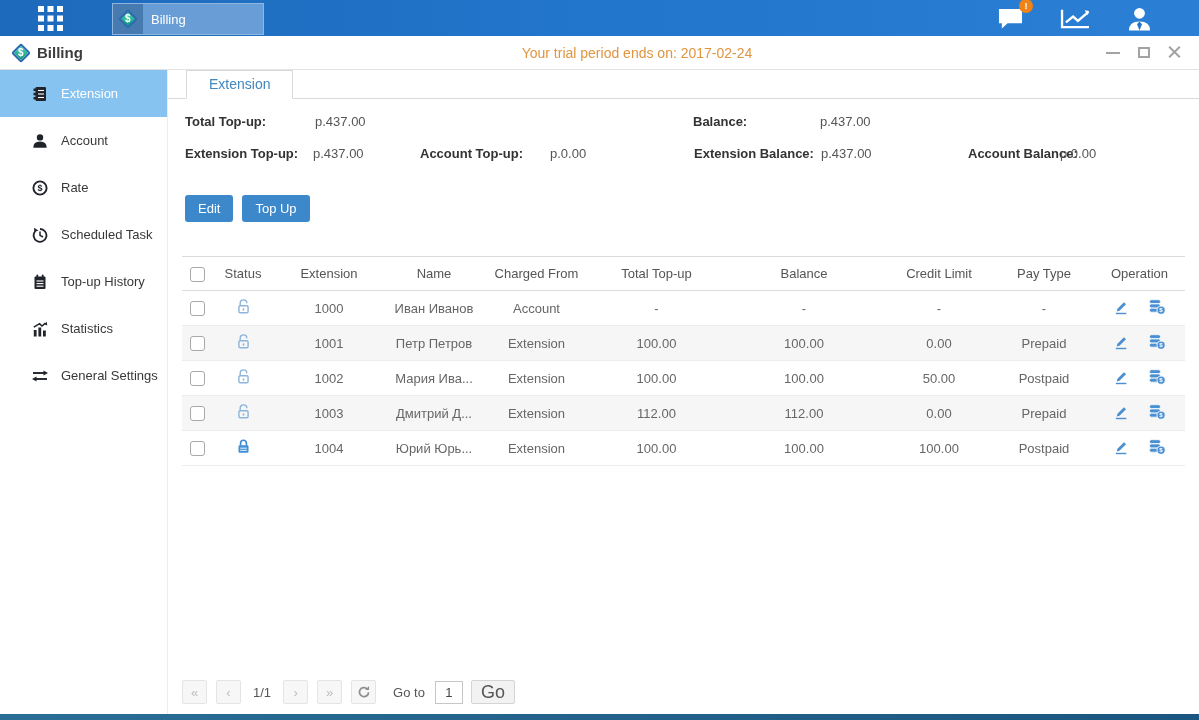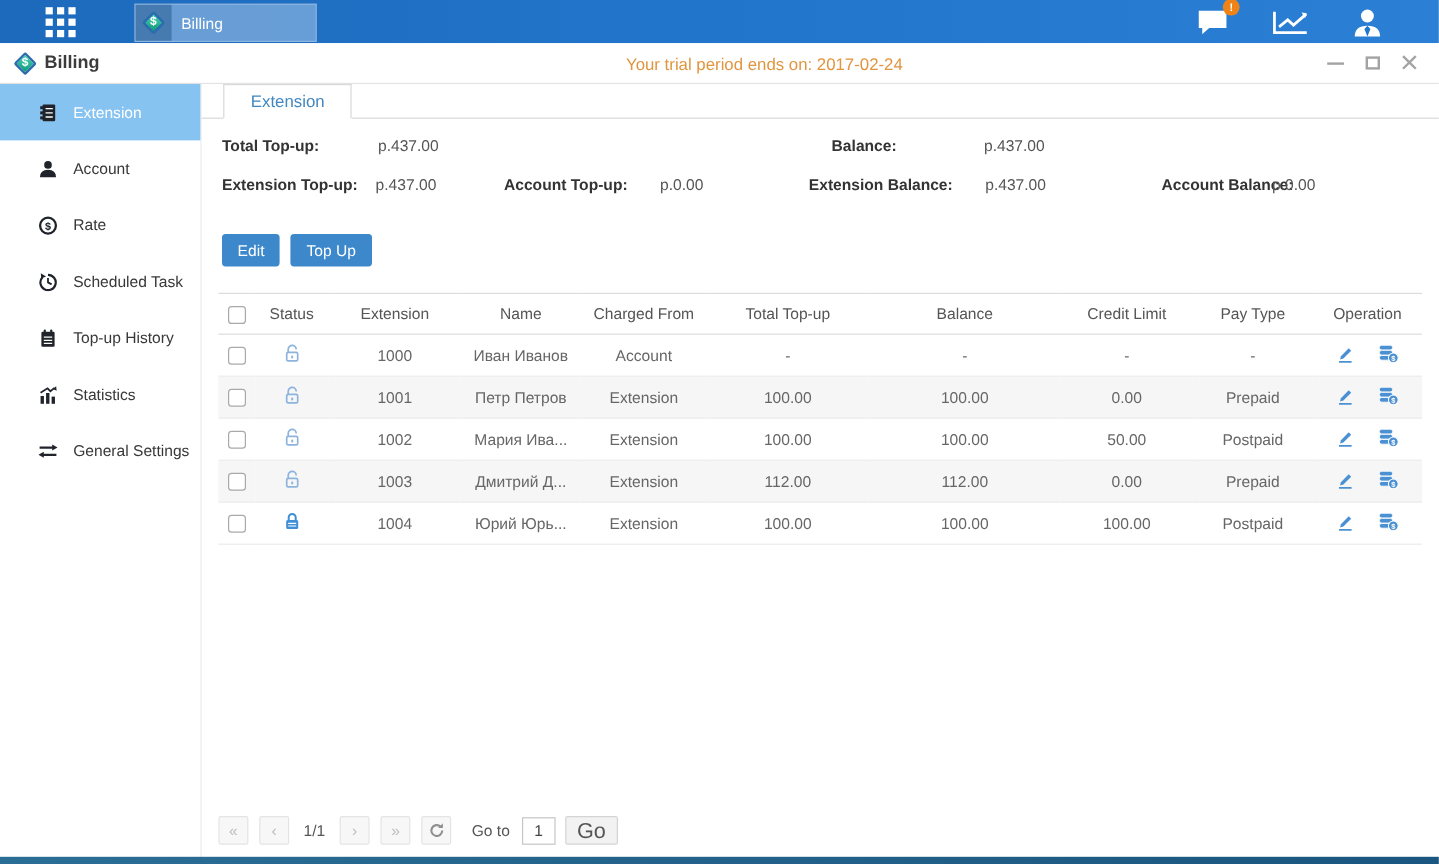--- a/index.html
+++ b/index.html
@@ -67,21 +67,21 @@
   .summary { position:relative; height:66px; margin-top:12px; font-size:13px; }
   .s-label { position:absolute; font-weight:bold; color:#333; }
   .s-value { position:absolute; color:#555; }
   .r1 { top:3px; } .r2 { top:35px; }
 
   .btnrow { margin-top:18px; margin-left:17px; display:flex; gap:9px; }
   .btn { background:#3c88cb; color:#fff; border:none; border-radius:3px;
     height:27px; padding:0 13px; font-size:13px; font-family:inherit; cursor:pointer; }
 
   
-  .tbl { margin:22px 14px 0; width:1003px; border-collapse:collapse; table-layout:fixed; font-size:13px; }
+  .tbl { margin:34px 14px 0; width:1003px; border-collapse:collapse; table-layout:fixed; font-size:13px; }
   .tbl col.c0{width:30px}.tbl col.c1{width:62px}.tbl col.c2{width:110px}.tbl col.c3{width:100px}
   .tbl col.c4{width:105px}.tbl col.c5{width:135px}.tbl col.c6{width:160px}.tbl col.c7{width:110px}
   .tbl col.c8{width:100px}
   .tbl th { border-top:1px solid #dcdcdc; border-bottom:1px solid #dcdcdc;
     height:34px; font-weight:normal; color:#555; text-align:center; }
   .tbl td { height:35px; text-align:center; color:#666; border-bottom:1px solid #ececec;
     overflow:hidden; white-space:nowrap; }
   .tbl tr.alt td { background:#f6f6f6; }
   .checkbox { display:inline-block; width:15px; height:15px; border:1px solid #a9a9a9;
     border-radius:3px; background:#fff; cursor:pointer; vertical-align:middle; }
@@ -274,21 +274,21 @@
 
     <div class="summary">
       <span class="s-label r1" style="left:17px">Total Top-up:</span>
       <span class="s-value r1" style="left:147px">p.437.00</span>
       <span class="s-label r1" style="left:525px">Balance:</span>
       <span class="s-value r1" style="left:652px">p.437.00</span>
       <span class="s-label r2" style="left:17px">Extension Top-up:</span>
       <span class="s-value r2" style="left:145px">p.437.00</span>
       <span class="s-label r2" style="left:252px">Account Top-up:</span>
       <span class="s-value r2" style="left:382px">p.0.00</span>
-      <span class="s-label r2" style="left:506px">Extension Balance:</span>
+      <span class="s-label r2" style="left:526px">Extension Balance:</span>
       <span class="s-value r2" style="left:653px">p.437.00</span>
       <span class="s-label r2" style="left:800px">Account Balance:</span>
       <span class="s-value r2" style="left:892px">p.0.00</span>
     </div>
 
     <div class="btnrow">
       <button class="btn">Edit</button>
       <button class="btn">Top Up</button>
     </div>
 

